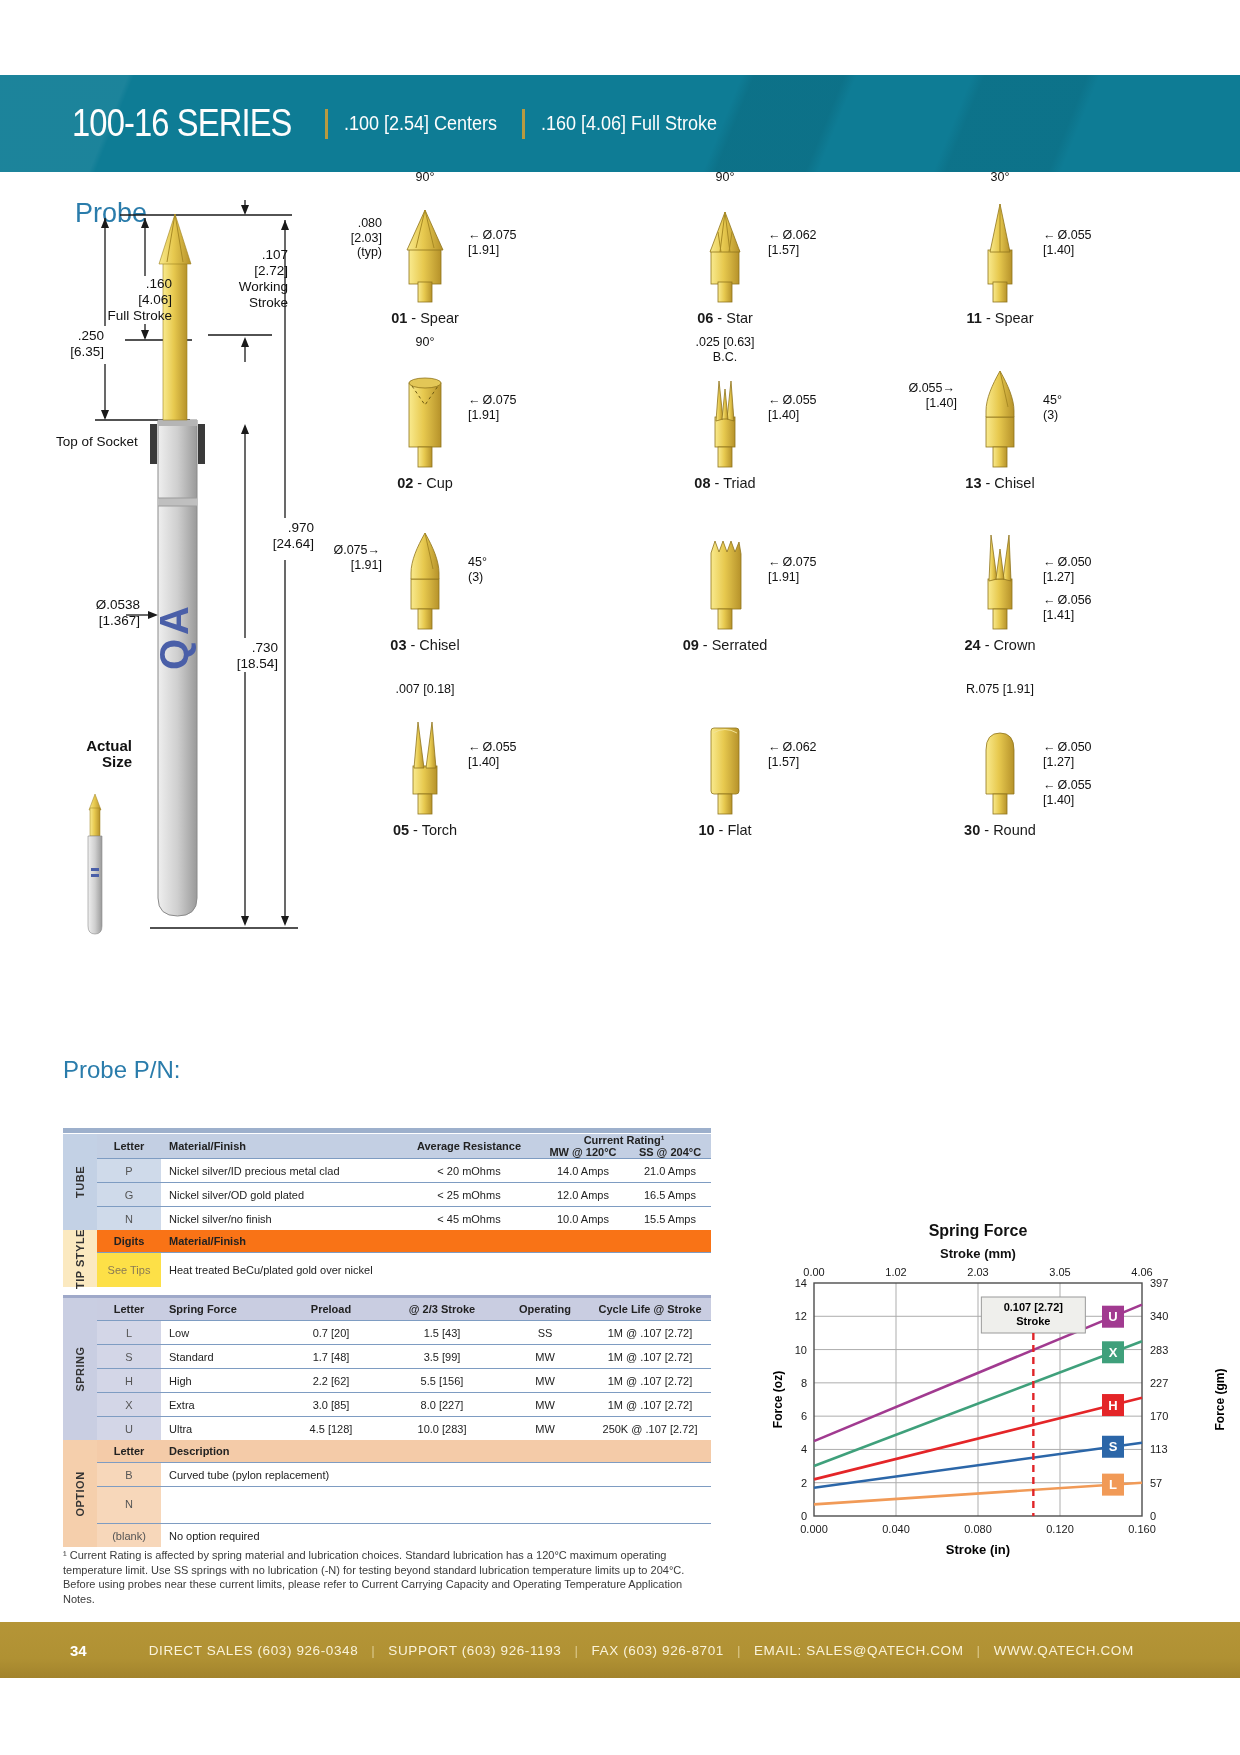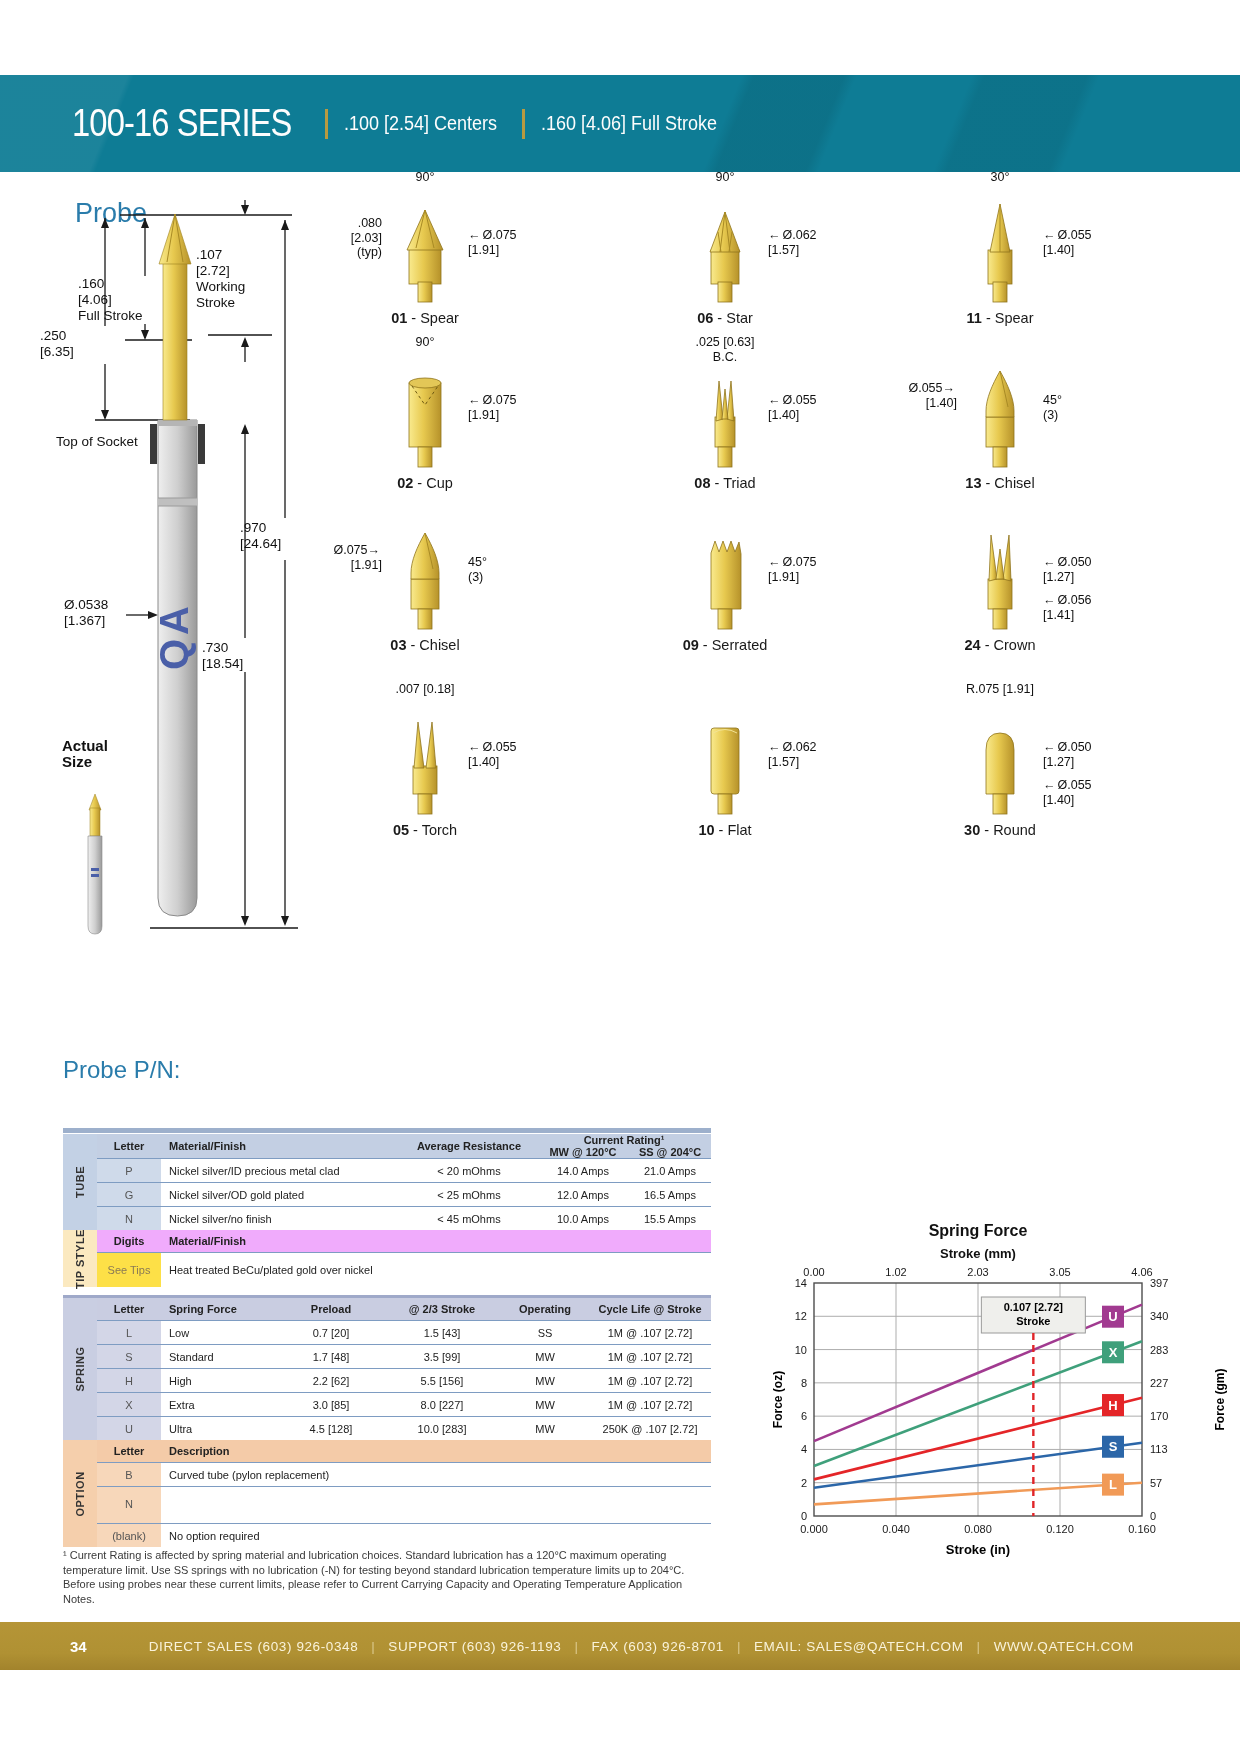--- a/index.html
+++ b/index.html
@@ -14,21 +14,21 @@
       linear-gradient(112deg, transparent 76%, rgba(6,58,70,.14) 77% 85%, transparent 86%);}
   .banner-inner{display:flex;align-items:center;height:100%;padding-left:72px;color:#fdfdfd;border-radius:24px;}
   .banner-series{font-size:38px;letter-spacing:-1px;transform:scaleX(.86);transform-origin:left center;margin-right:-18px;white-space:nowrap;}
   .banner-sub{font-size:20px;transform:scaleX(.9);transform-origin:left center;margin-right:-8px;white-space:nowrap;}
   .banner-sep{width:3px;height:30px;background:#b89a40;margin:0 16px;flex:0 0 auto;}
 
   
   .h-blue{color:#2a7cab;}
   #probe-title{position:absolute;left:75px;top:198px;font-size:27px;}
   #probe-svg{position:absolute;left:40px;top:200px;}
-  .dim{position:absolute;font-size:13.5px;line-height:16px;color:#111;white-space:pre-line;text-align:left;}
+  .dim{position:absolute;font-size:13.5px;line-height:16px;color:#111;white-space:pre-line;text-align:right;}
   #dim-fullstroke{left:78px;top:276px;width:94px;}
   #dim-working{left:196px;top:247px;width:92px;}
   #dim-250{left:40px;top:328px;width:64px;}
   #dim-socket{left:56px;top:434px;width:150px;text-align:left;}
   #dim-970{left:240px;top:520px;width:74px;}
   #dim-dia{left:64px;top:597px;width:76px;}
   #dim-730{left:202px;top:640px;width:76px;}
   #dim-actual{left:62px;top:738px;width:70px;font-size:15px;font-weight:bold;}
 
   
@@ -74,21 +74,21 @@
   #footnote{position:absolute;left:63px;top:1548px;width:652px;font-size:11px;line-height:14.5px;color:#3a3a3a;}
 
   
   #chart{position:absolute;left:772px;top:1222px;width:468px;}
   .chart-title{width:412px;text-align:center;font-weight:bold;font-size:16px;color:#111;}
   .chart-topaxis{width:412px;text-align:center;font-weight:bold;font-size:13px;color:#111;margin-top:6px;}
   #chart-svg{display:block;margin-top:2px;}
   svg text{font-family:"Liberation Sans",sans-serif;}
 
   
-  #footer{position:absolute;left:0;top:1622px;width:1240px;height:48px;
+  #footer{position:absolute;left:0;top:1622px;width:1240px;height:56px;
           background:linear-gradient(#b59537,#b09133 65%,#a2832c);
           display:flex;align-items:center;color:#faf3da;}
   #footer-page{margin-left:70px;font-weight:bold;font-size:15px;color:#fff;}
   #footer-items{margin-left:62px;font-size:13.5px;letter-spacing:.6px;display:flex;align-items:center;white-space:nowrap;}
   .fsep{margin:0 13px;color:#dcc98c;}
 </style>
 </head>
 <body>
 
 <div class="page">
@@ -428,21 +428,21 @@
             <div class="cen">10.0 Amps</div>
             <div class="cen">15.5 Amps</div>
           </div>
   </div>
 </div>
 <div class="sec">
   <div class="side" style="background:#fbe9c0">
           <span>TIP STYLE</span>
         </div>
   <div class="content">
-    <div class="grid two-cols thead" style="background:#f0abfc">
+    <div class="grid two-cols thead" style="background:#f97316">
       <div class="cen b">Digits</div>
       <div class="pl b">Material/Finish</div>
     </div>
     <div class="grid two-cols r" style="min-height:34px">
       <div class="lc" style="background:#fde047;color:#8a7a55">See Tips</div>
       <div class="pl">Heat treated BeCu/plated gold over nickel</div>
     </div>
   </div>
 </div>
 <div class="sec" id="spring-sec">

